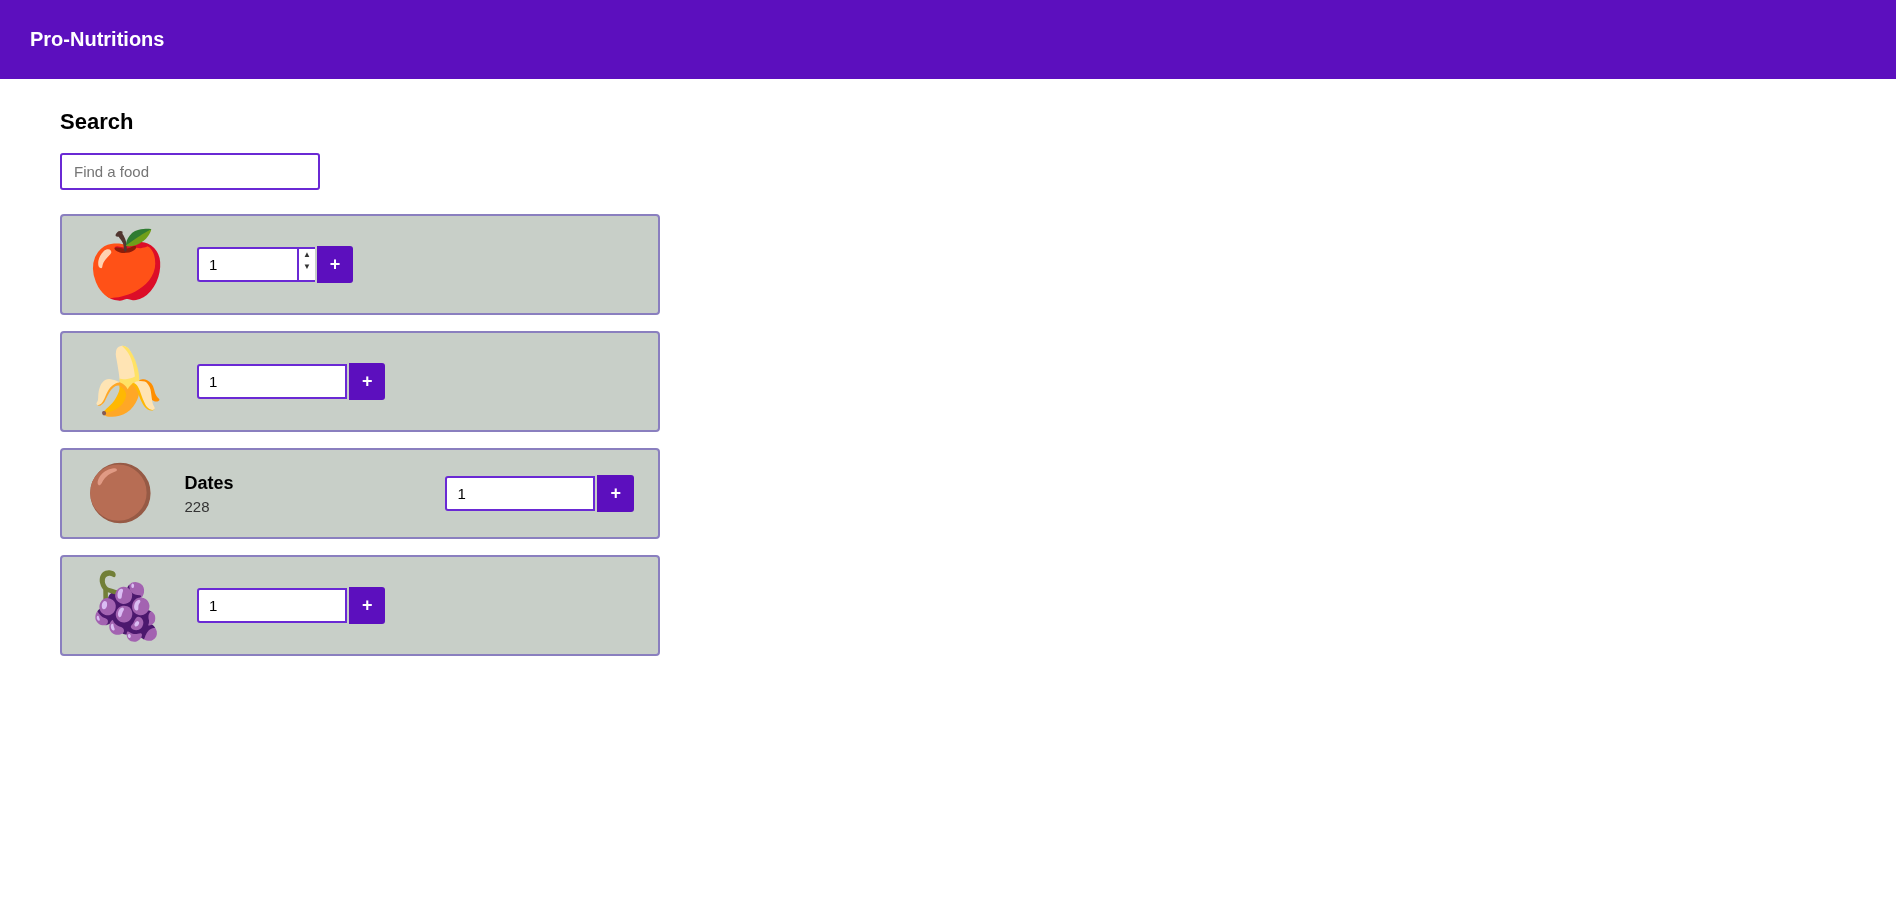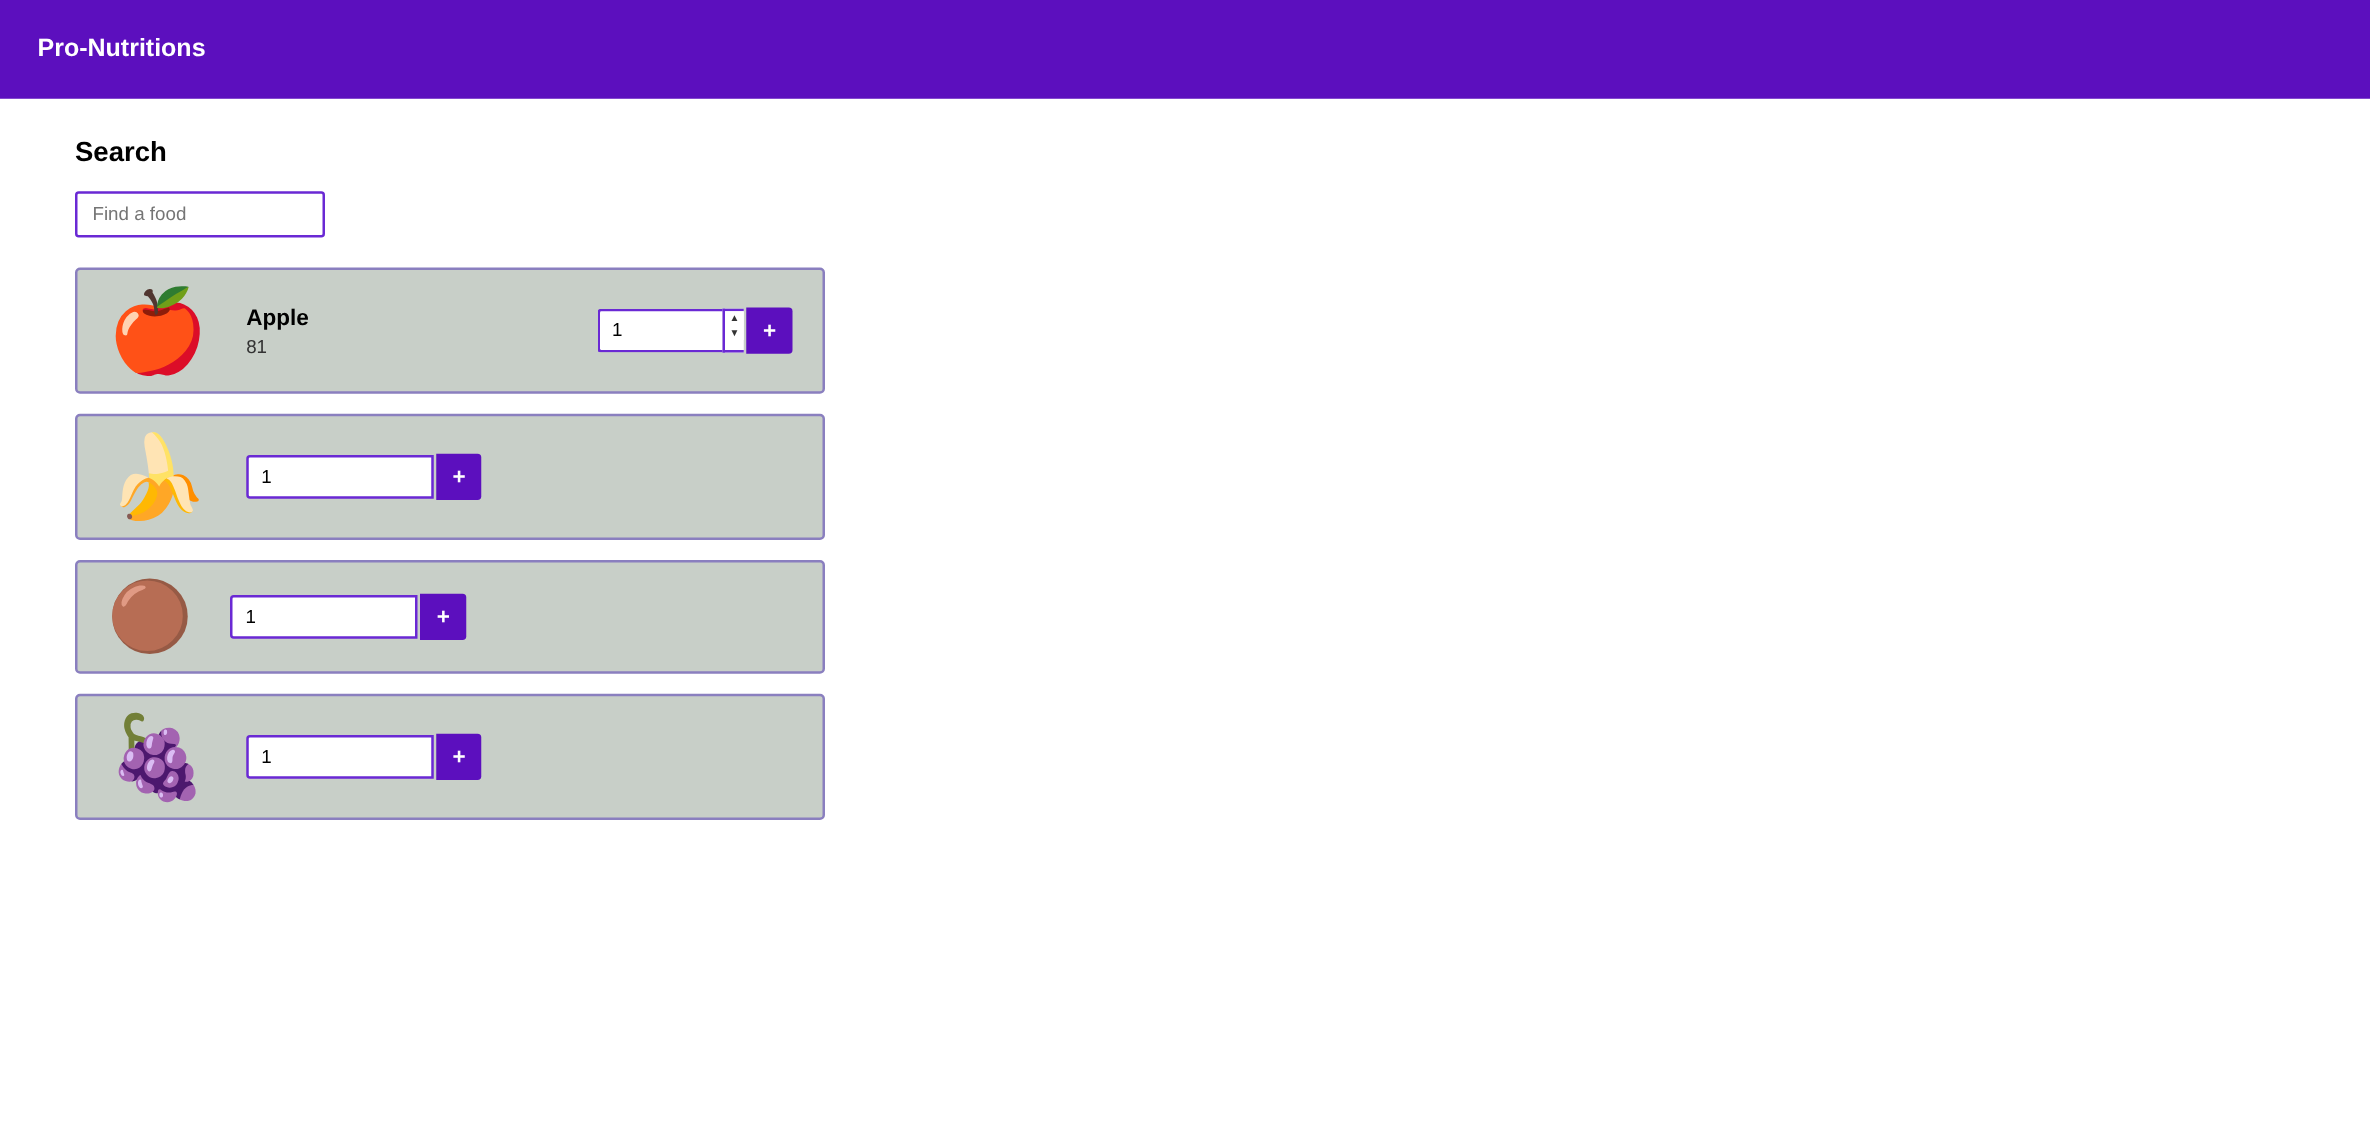--- a/index.html
+++ b/index.html
@@ -43,21 +43,21 @@
       padding-top: 10px;
     }
 
     .section-title {
       font-size: 22px;
       font-weight: bold;
       margin-bottom: 18px;
     }
 
     .search-input {
-      width: 200px;
+      width: 260px;
       padding: 8px 12px;
       border: 2px solid #6a29d4;
       border-radius: 3px;
       font-size: 15px;
       outline: none;
       color: #555;
       margin-bottom: 24px;
     }
 
     .food-list {
@@ -176,24 +176,20 @@
 
 <div class="main-content">
   <div class="left-panel">
     <h2 class="section-title">Search</h2>
     <input class="search-input" type="text" placeholder="Find a food" style="">
 
     <div class="food-list">
 
       <div class="food-card">
         <div class="fruit-visual">🍎</div>
-        <div class="food-info">
-          <div class="food-name">Apple</div>
-          <div class="food-calories">81</div>
-        </div>
         <div class="food-controls">
           <div class="quantity-with-spinner">
             <input type="number" value="1" class="" style="width: 100px; padding: 7px 10px; border-top: 2px solid rgb(106, 41, 212); border-bottom: 2px solid rgb(106, 41, 212); border-left: 2px solid rgb(106, 41, 212); border-image: initial; border-right: none; border-radius: 3px 0px 0px 3px; font-size: 15px; outline: none; background: rgb(255, 255, 255);">
             <div class="spinner-arrows">
               <button class="spinner-arrow">▲</button>
               <button class="spinner-arrow">▼</button>
             </div>
           </div>
           <button class="add-button">+</button>
         </div>
@@ -202,20 +198,24 @@
       <div class="food-card">
         <div class="fruit-visual">🍌</div>
         <div class="food-controls">
           <input type="text" value="1" class="plain-quantity-input" style="">
           <button class="add-button">+</button>
         </div>
       </div>
 
       <div class="food-card">
         <div class="fruit-visual" style="font-size:55px;">🟤</div>
+        <div class="food-info">
+          <div class="food-name">Dates</div>
+          <div class="food-calories">228</div>
+        </div>
         <div class="food-controls">
           <input type="text" value="1" class="plain-quantity-input" style="">
           <button class="add-button">+</button>
         </div>
       </div>
 
       <div class="food-card">
         <div class="fruit-visual">🍇</div>
         <div class="food-controls">
           <input type="text" value="1" class="plain-quantity-input" style="">

